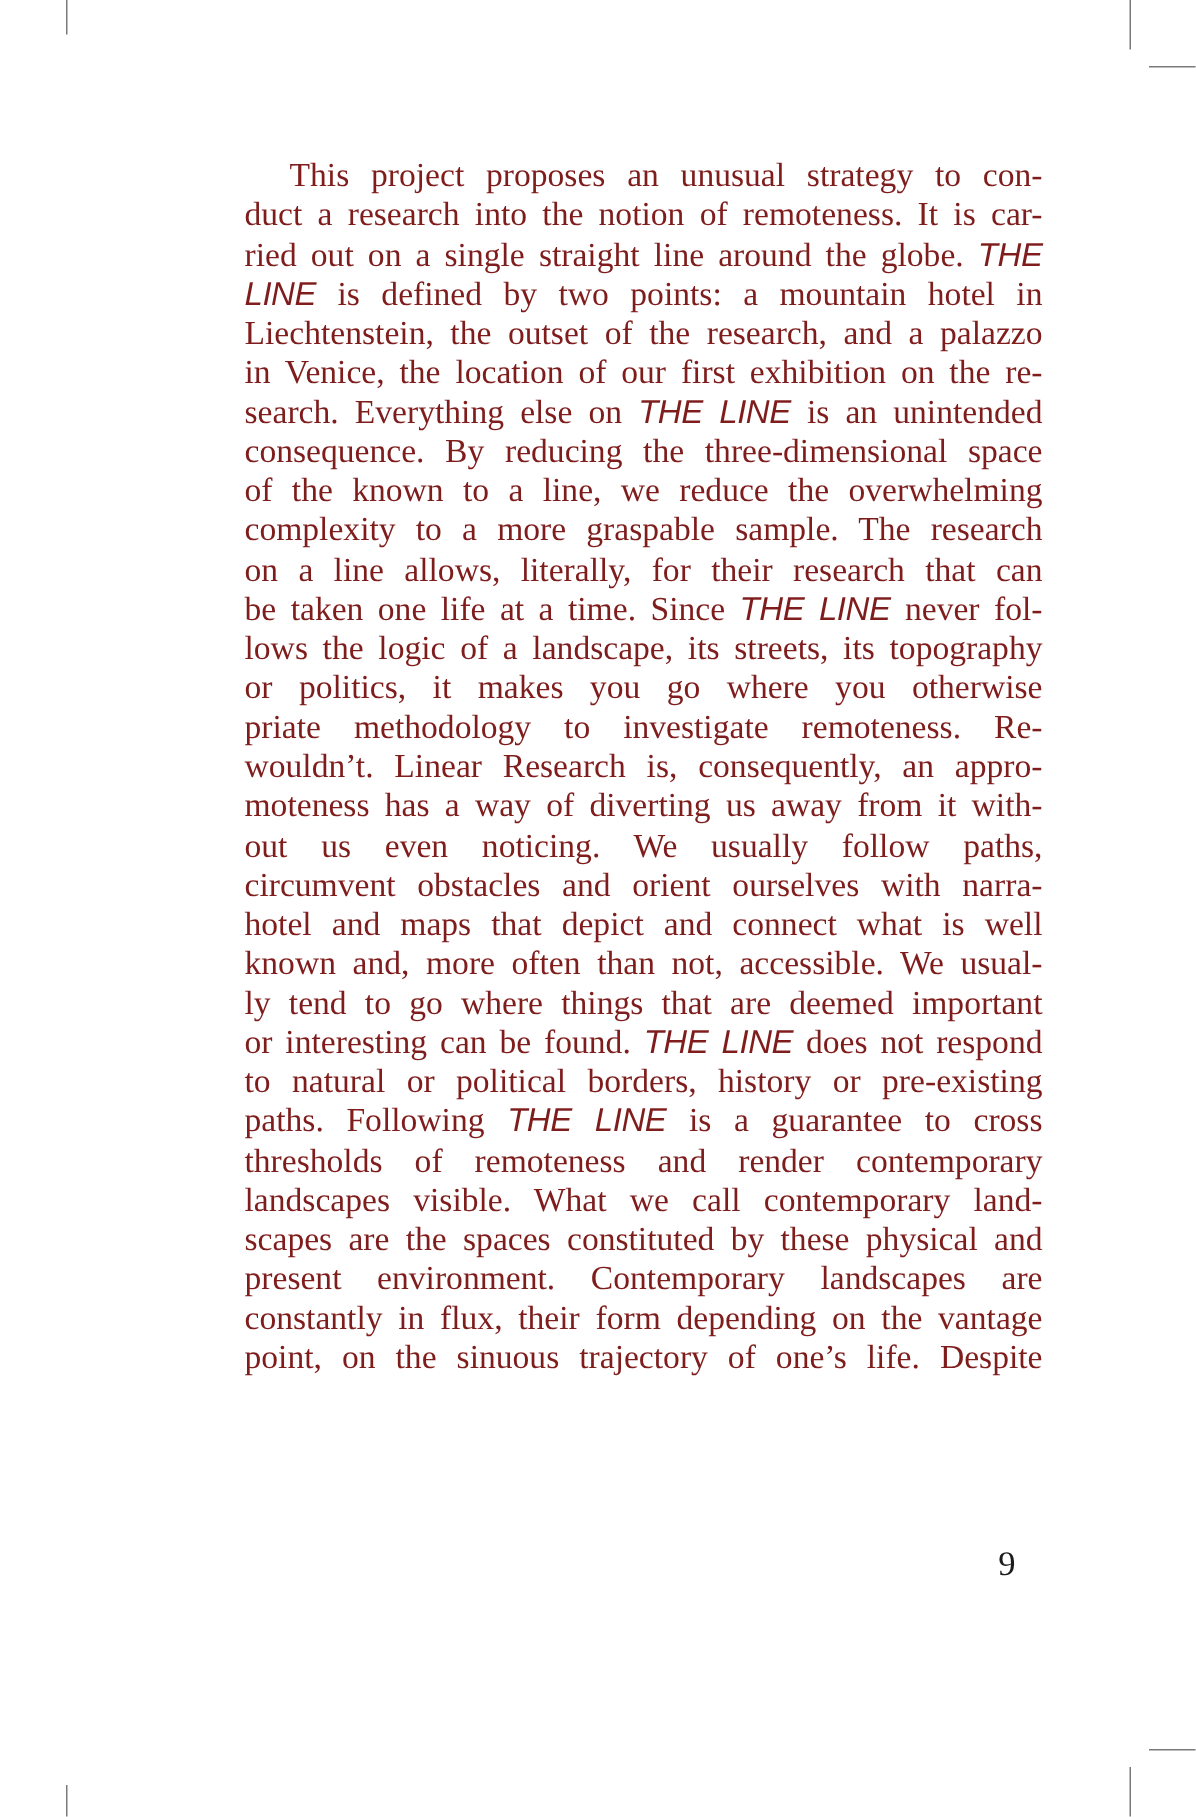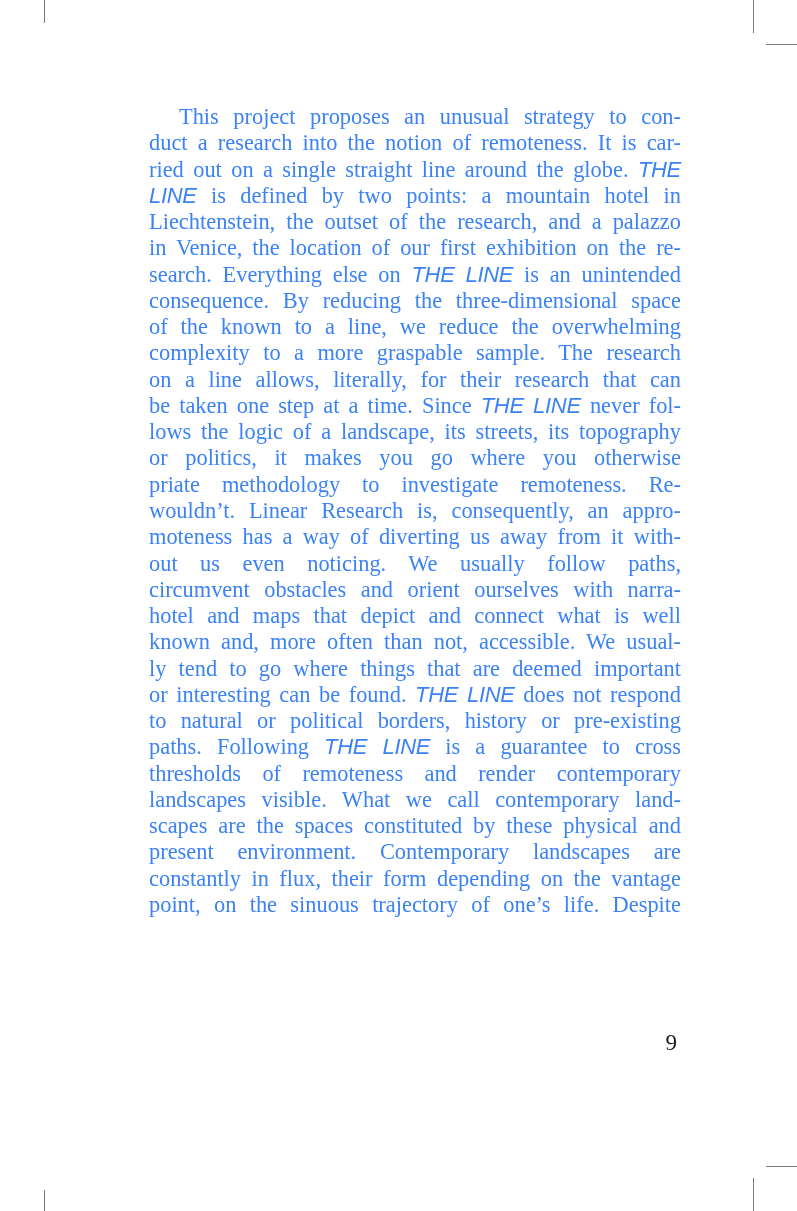--- a/index.html
+++ b/index.html
@@ -2,27 +2,27 @@
 <html><head>
 <meta charset="utf-8">
 <style>
   html, body { margin: 0; padding: 0; background: #ffffff; }
   body { width: 797px; height: 1211px; position: relative; overflow: hidden; }
   .crop { position: absolute; background: #7a7a7a; }
   .v { width: 1px; }
   .h { height: 1px; }
   .text-block {
     position: absolute;
-    left: 149px;
+    left: 163px;
     top: 104px;
     width: 532px;
     font-family: "Liberation Serif", serif;
     font-size: 22.4px;
     line-height: 26.27px;
-    color: #3b82f6;
+    color: #7f1d1d;
   }
   .line {
     display: block;
     height: 26.27px;
     white-space: nowrap;
     text-align: justify;
     text-align-last: justify;
   }
   .line.indent { padding-left: 30px; }
   .it {
@@ -55,21 +55,21 @@
     <span class="line"><span>duct a research into the notion of remoteness. It is car-</span></span>
     <span class="line"><span>ried out on a single straight line around the globe. </span><span class="it">THE</span></span>
     <span class="line"><span class="it">LINE</span><span> is defined by two points: a mountain hotel in</span></span>
     <span class="line"><span>Liechtenstein, the outset of the research, and a palazzo</span></span>
     <span class="line"><span>in Venice, the location of our first exhibition on the re-</span></span>
     <span class="line"><span>search. Everything else on </span><span class="it">THE LINE</span><span> is an unintended</span></span>
     <span class="line"><span>consequence. By reducing the three-dimensional space</span></span>
     <span class="line"><span>of the known to a line, we reduce the overwhelming</span></span>
     <span class="line"><span>complexity to a more graspable sample. The research</span></span>
     <span class="line"><span>on a line allows, literally, for their research that can</span></span>
-    <span class="line"><span>be taken one step at a time. Since </span><span class="it">THE LINE</span><span> never fol-</span></span>
+    <span class="line"><span>be taken one life at a time. Since </span><span class="it">THE LINE</span><span> never fol-</span></span>
     <span class="line"><span>lows the logic of a landscape, its streets, its topography</span></span>
     <span class="line"><span>or politics, it makes you go where you otherwise</span></span>
     <span class="line"><span>priate methodology to investigate remoteness. Re-</span></span>
     <span class="line"><span>wouldn’t. Linear Research is, consequently, an appro-</span></span>
     <span class="line"><span>moteness has a way of diverting us away from it with-</span></span>
     <span class="line"><span>out us even noticing. We usually follow paths,</span></span>
     <span class="line"><span>circumvent obstacles and orient ourselves with narra-</span></span>
     <span class="line"><span>hotel and maps that depict and connect what is well</span></span>
     <span class="line"><span>known and, more often than not, accessible. We usual-</span></span>
     <span class="line"><span>ly tend to go where things that are deemed important</span></span>

